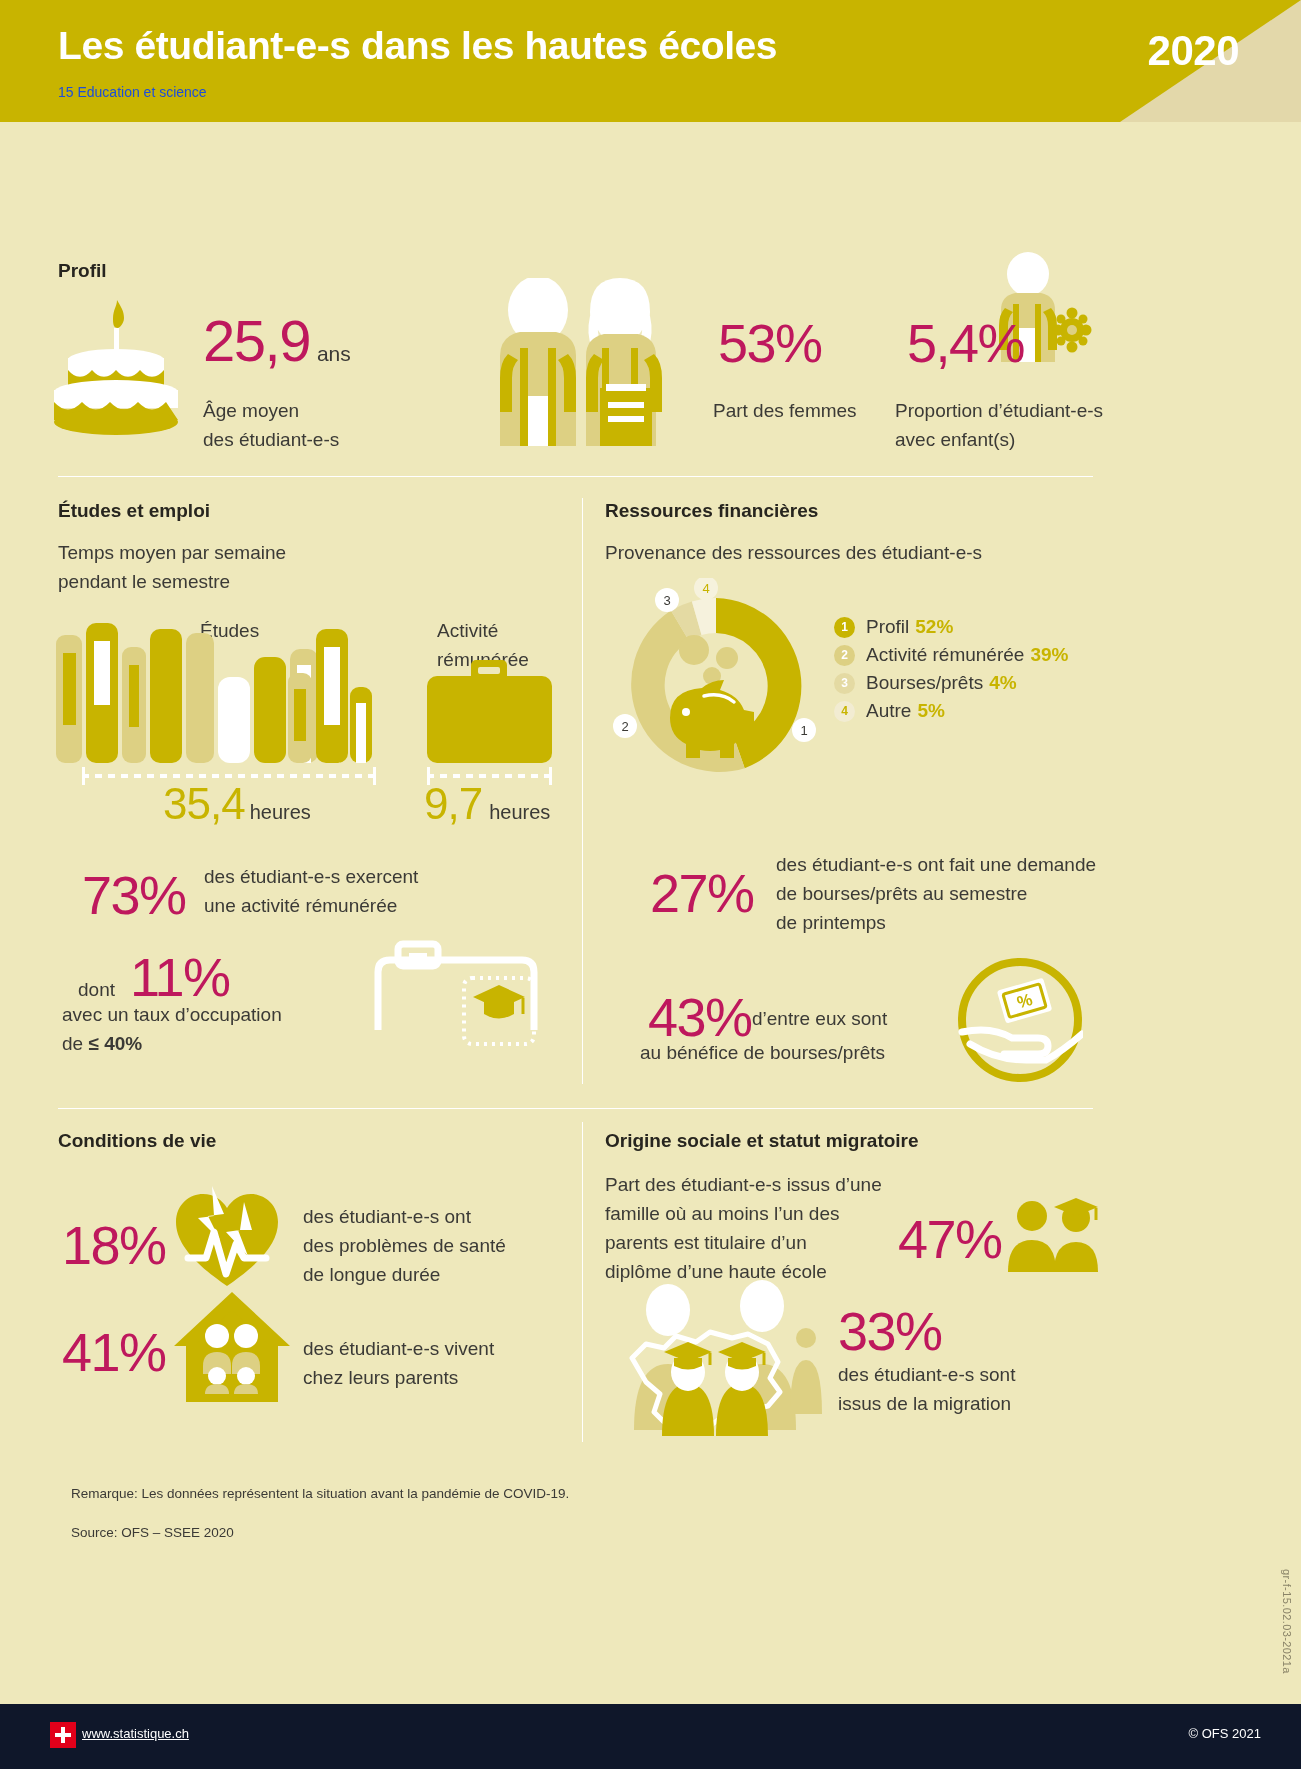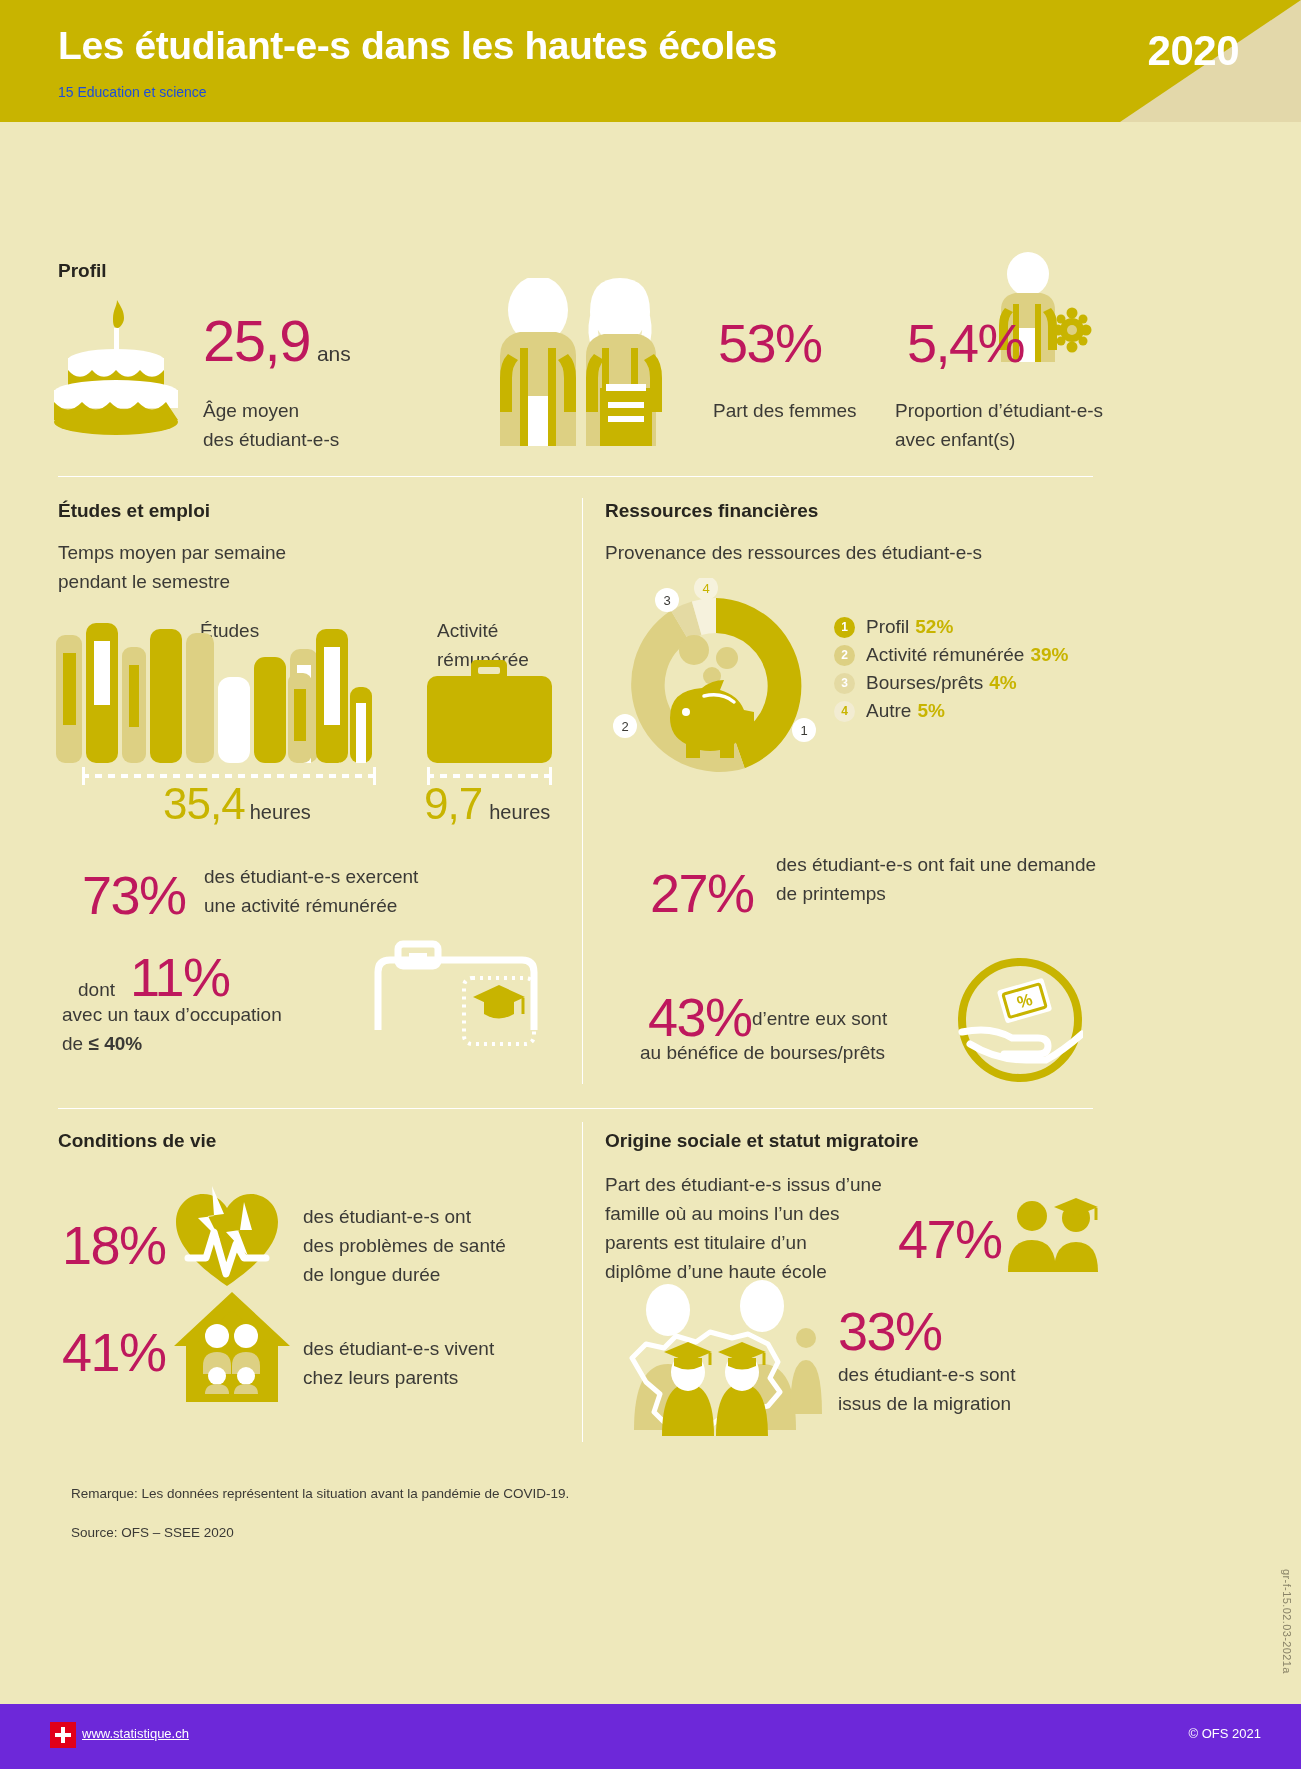--- a/index.html
+++ b/index.html
@@ -47,21 +47,21 @@
   .divider-h {
     position:absolute; height:1px; background:#ffffff;
   }
   .divider-v {
     position:absolute; width:1px; background:#ffffff;
   }
   .abs { position:absolute; }
   
   .footer {
     position:absolute; left:0; bottom:0; width:1301px; height:65px;
-    background:#6d28d9;
+    background:#0f172a;
   }
   .footer-link {
     position:absolute; left:82px; top:22px; font-size:13px; color:#ffffff;
   }
   .footer-copy {
     position:absolute; right:40px; top:22px; font-size:13px; color:#ffffff;
   }
   .swiss-flag {
     position:absolute; left:50px; top:18px; width:26px; height:26px;
     background:#e1001a;
@@ -330,20 +330,21 @@
   <div class="legend-row">
     <span class="legend-num" style="background:#f2ecd2;color:#c8b400;">4</span>
     <span class="legend-label">Autre</span>
     <span class="legend-val">5%</span>
   </div>
 </div>
 
 <div class="abs bignum-lg" style="left:650px; top:866px; font-size:54px;">27%</div>
 <div class="abs body-text" style="left:776px; top:850px;">
   <div>des étudiant-e-s ont fait une demande</div>
+  <div>de bourses/prêts au semestre</div>
   <div>de printemps</div>
 </div>
 
 <div class="abs bignum-lg" style="left:648px; top:990px; font-size:54px;">43%</div>
 <div class="abs body-text" style="left:752px; top:1004px;">d’entre eux sont</div>
 <div class="abs body-text" style="left:640px; top:1038px;">au bénéfice de bourses/prêts</div>
 
 <svg class="abs" style="left:958px; top:958px;" width="125" height="125" viewBox="0 0 125 125">
   <circle cx="62" cy="62" r="58" fill="none" stroke="#c8b400" stroke-width="8"></circle>
   <path d="M4 74 q30 -6 50 6 l26 0 q10 0 10 8 q0 8 -10 8 l-34 0" fill="none" stroke="#fff" stroke-width="7" stroke-linecap="round"></path>

